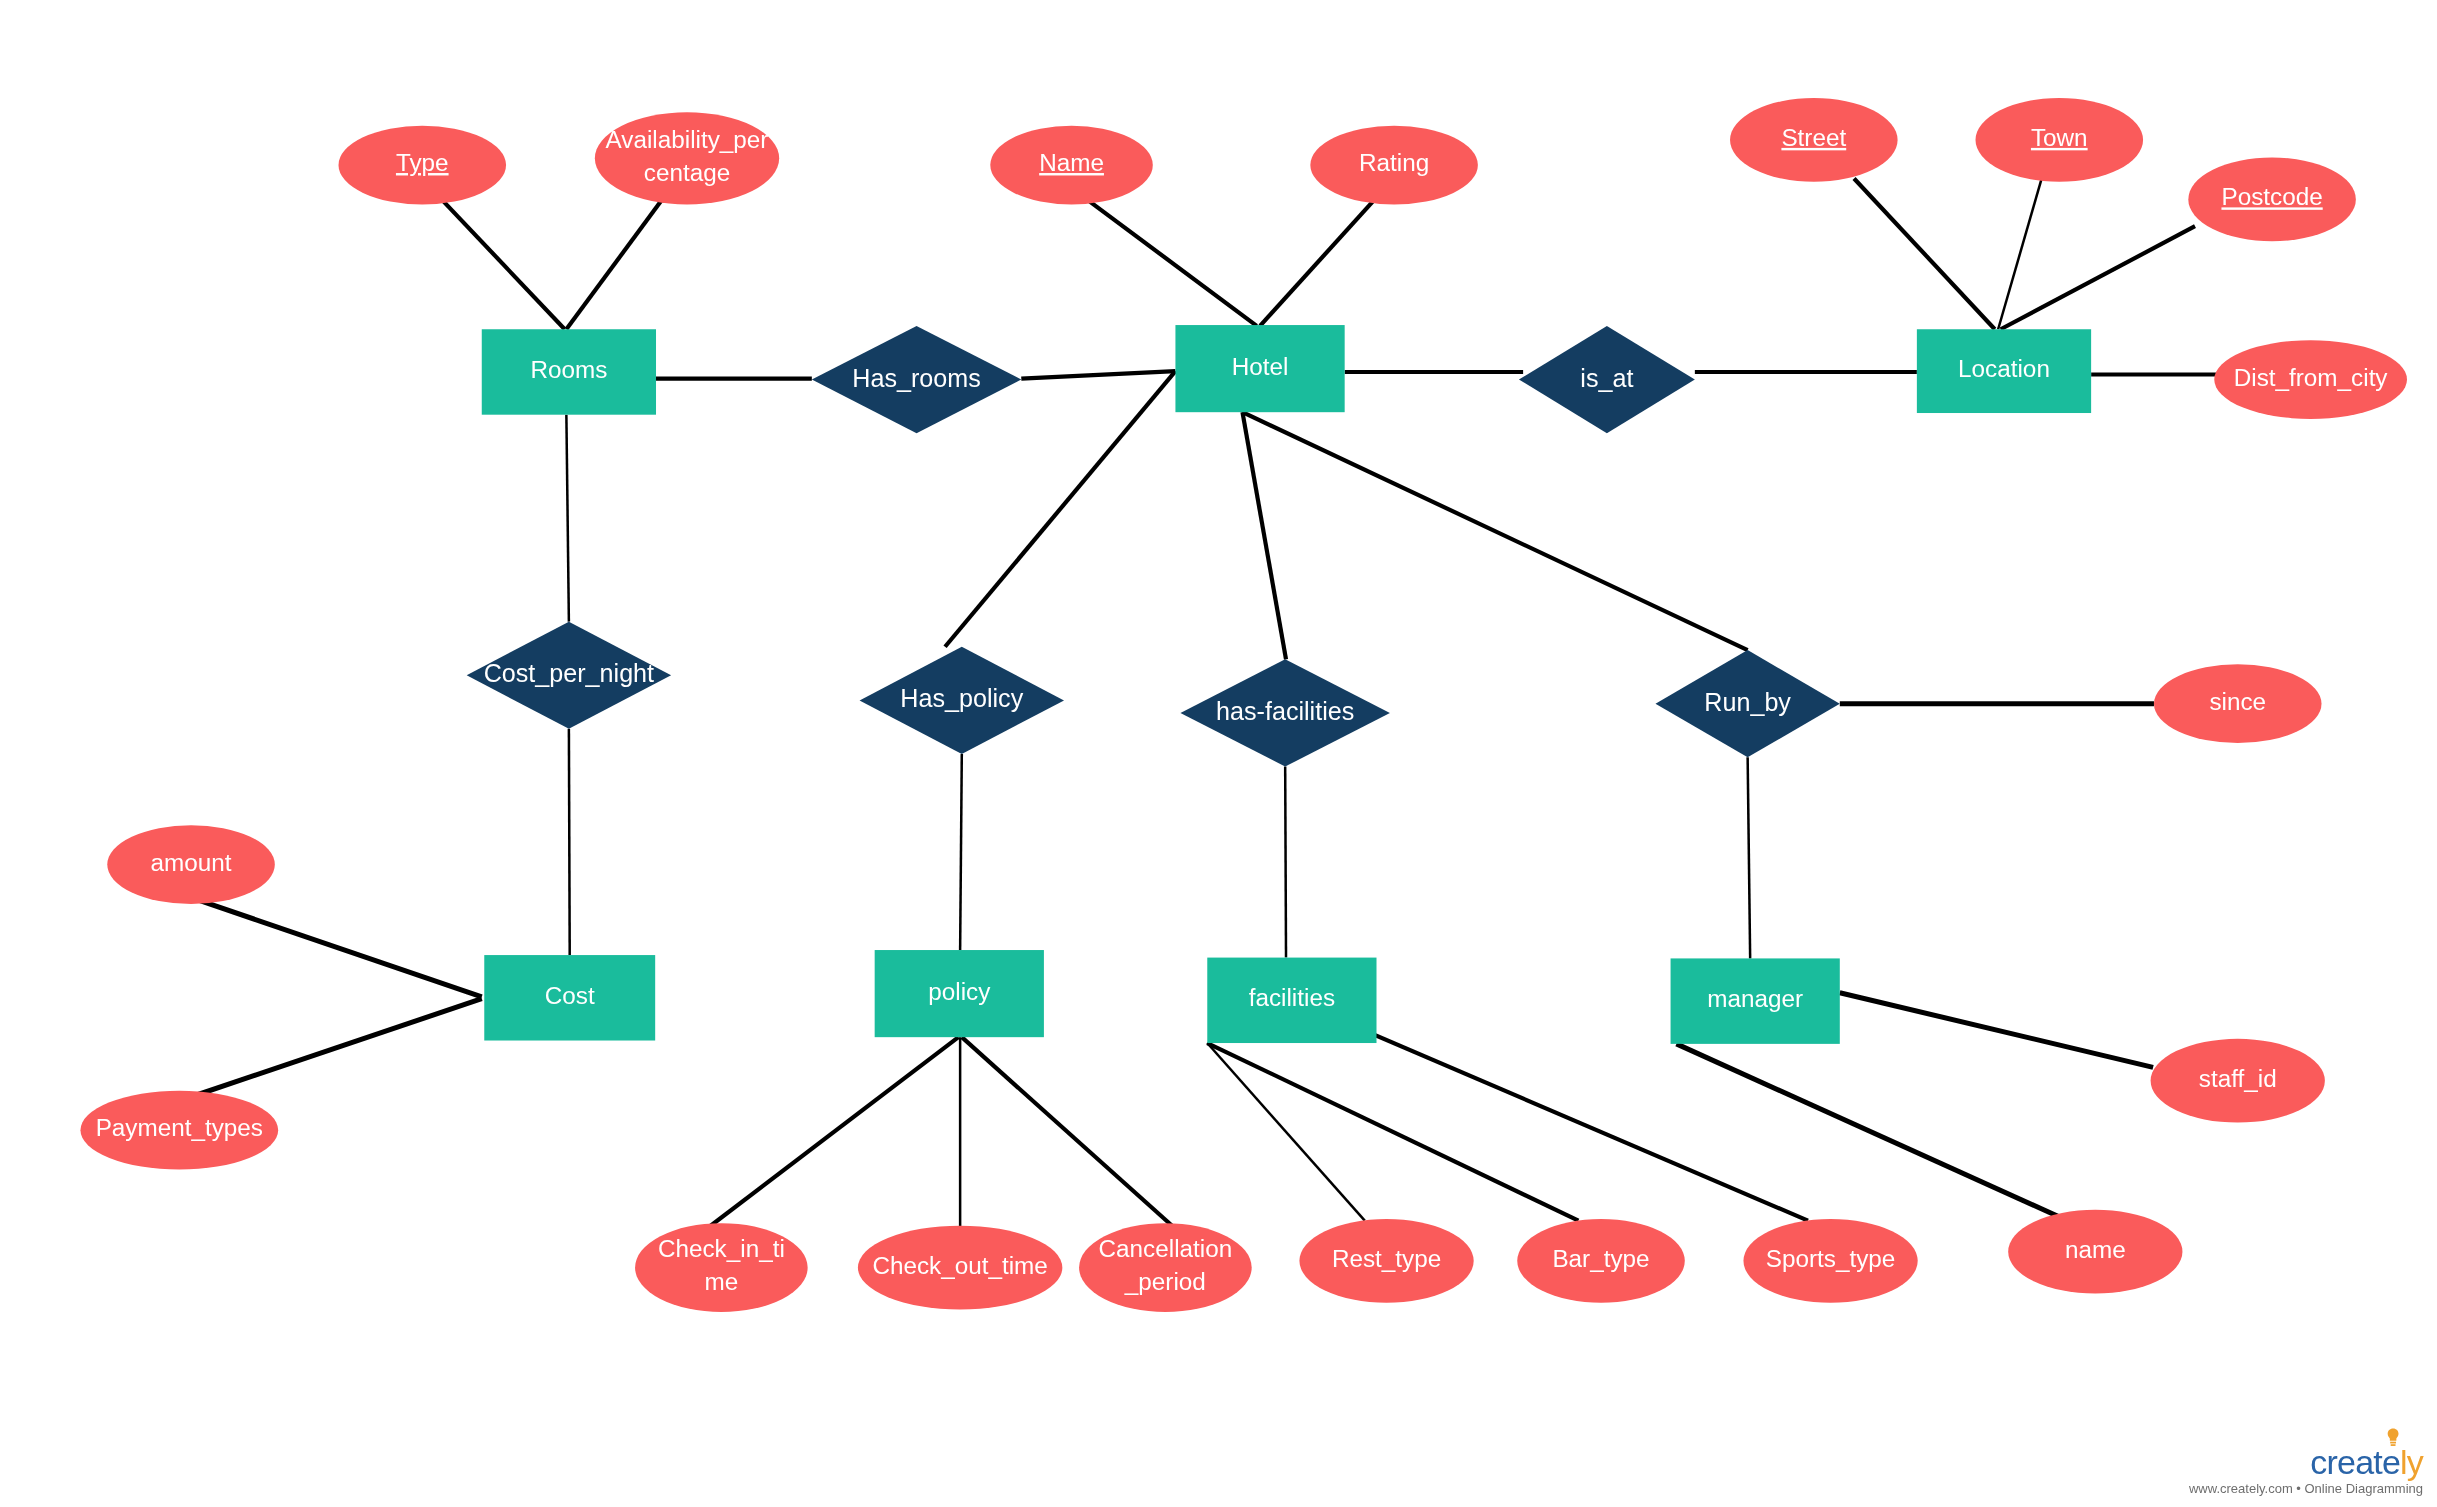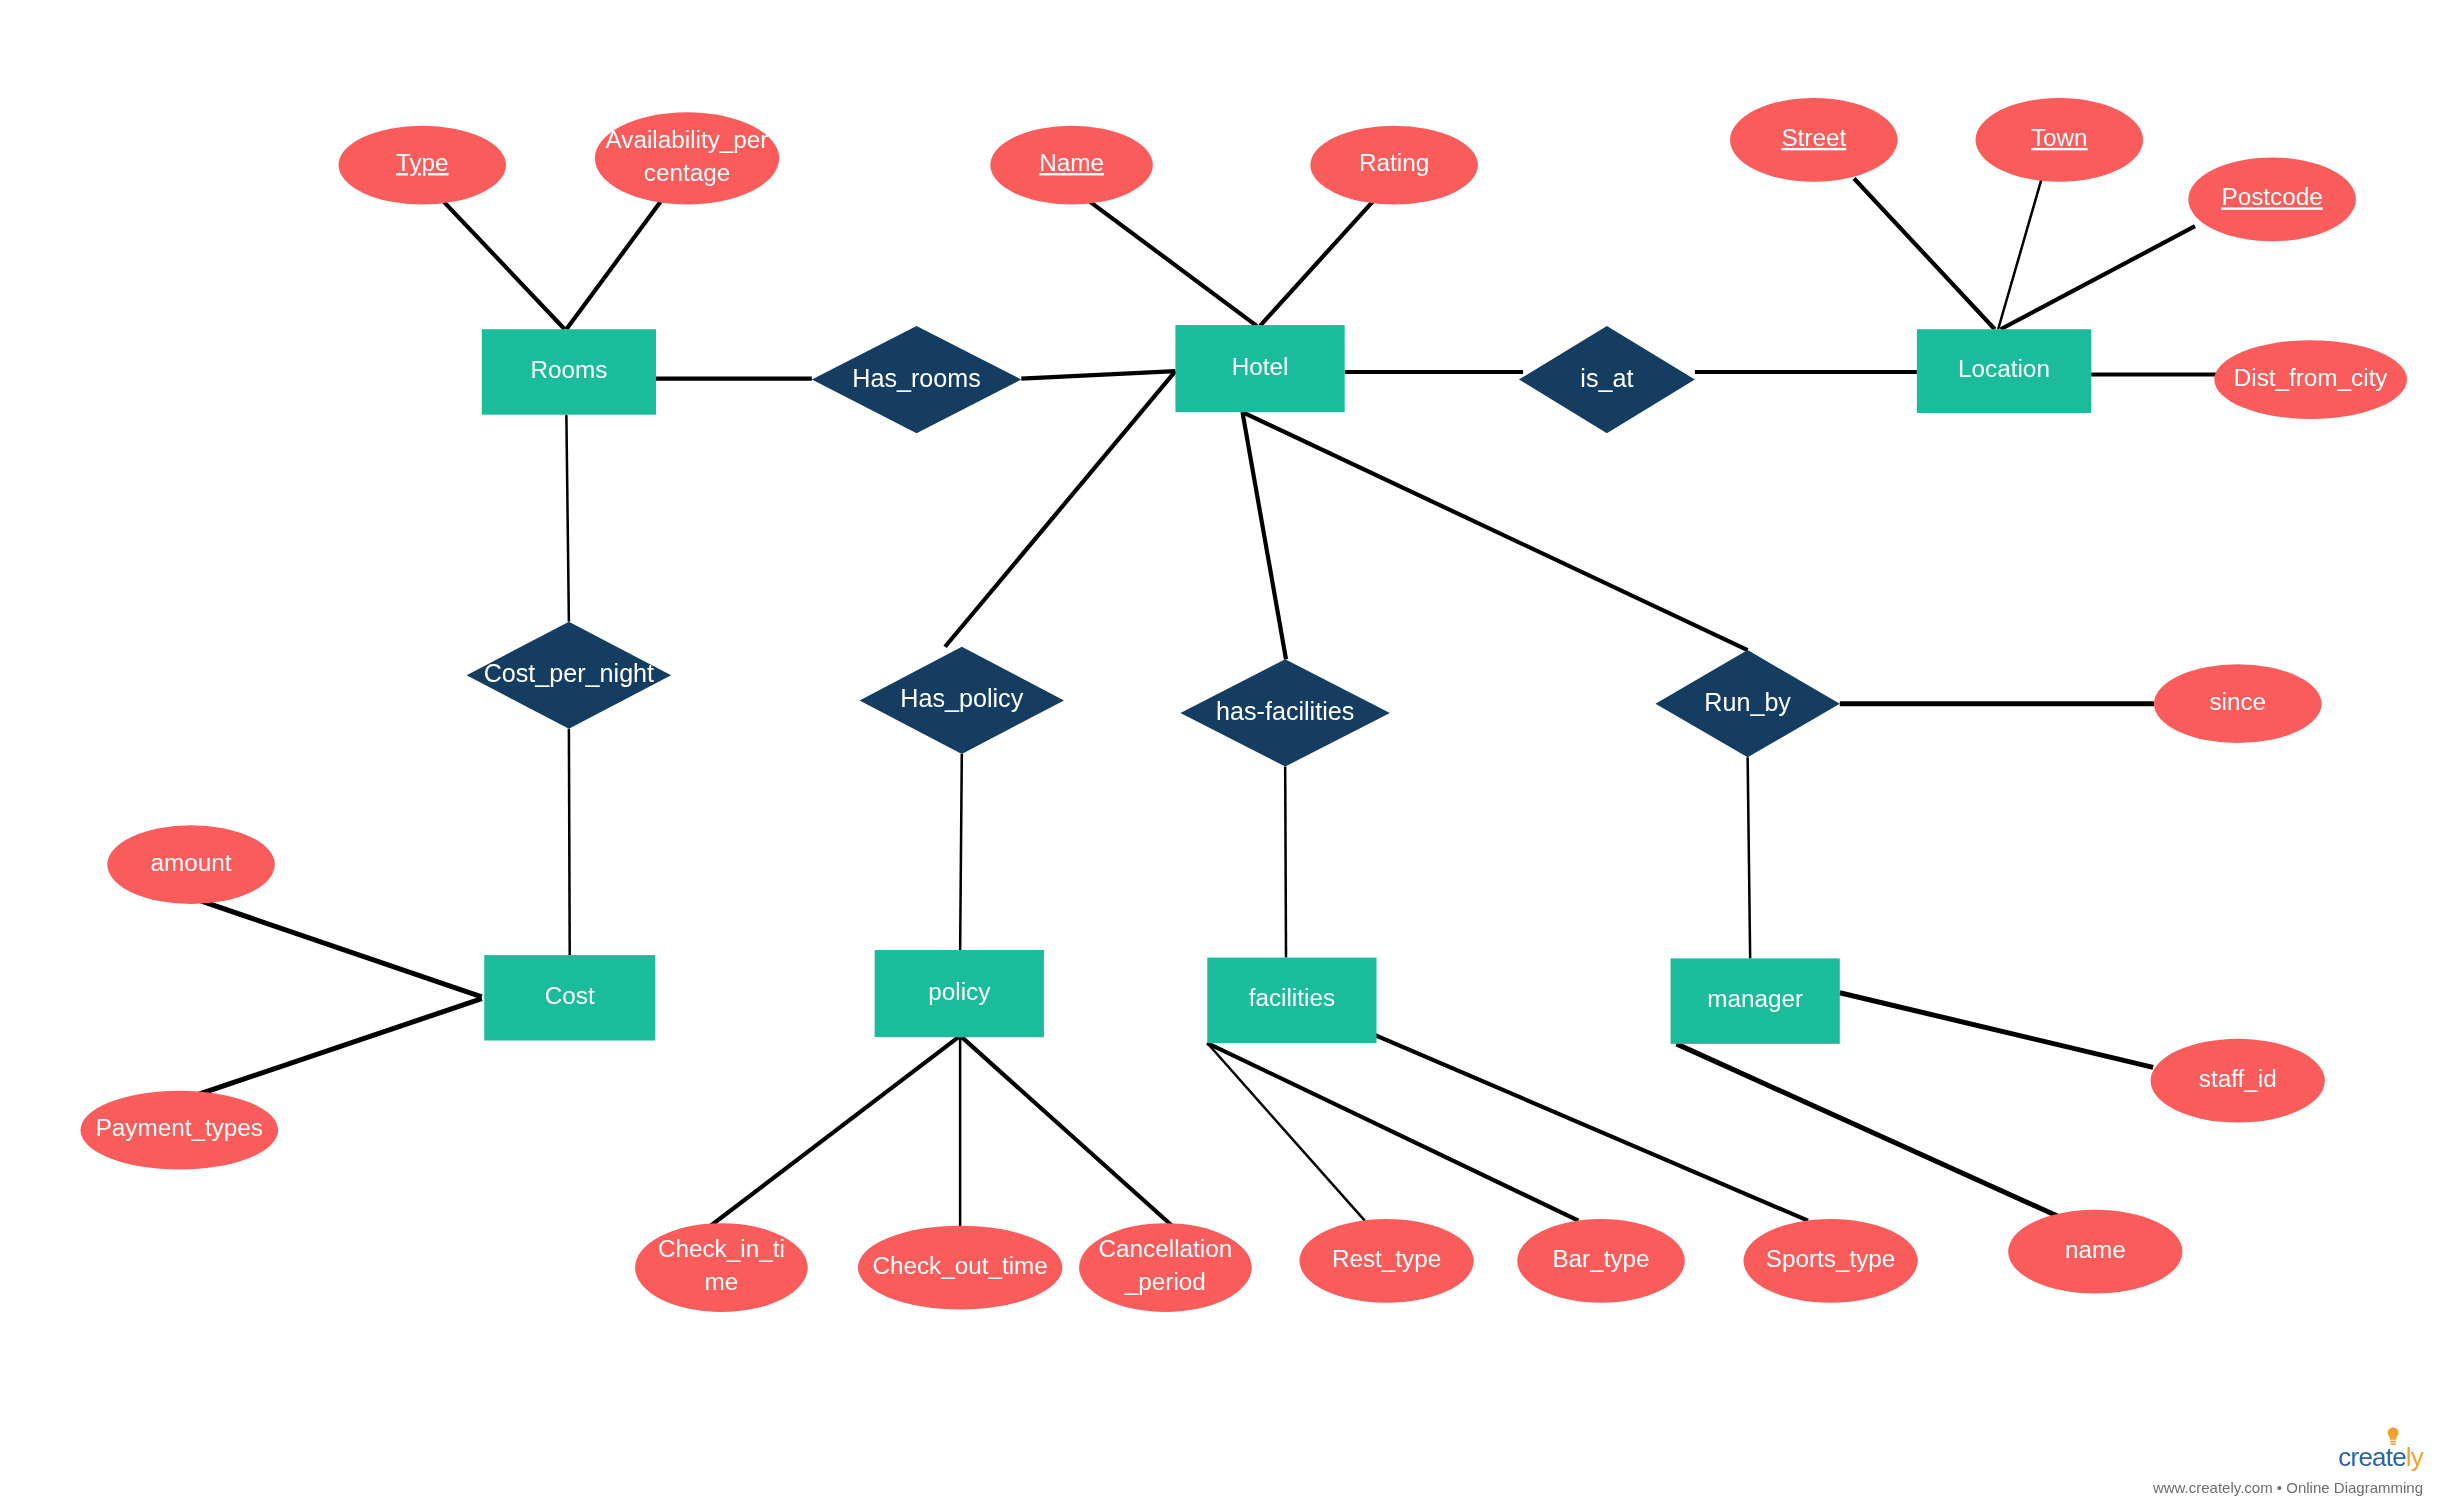--- a/index.html
+++ b/index.html
@@ -47,40 +47,40 @@
   
   #creately-logo {
     position: absolute;
     right: 15px;
     bottom: 11.7px;
     text-align: right;
     user-select: none;
   }
   #creately-wordmark {
     font-family: "Liberation Sans", sans-serif;
-    font-size: 26px;
+    font-size: 34px;
     letter-spacing: -0.8px;
     line-height: 1;
     position: relative;
     display: inline-block;
   }
   #creately-wordmark .c-blue { color: #2A64A8; }
   #creately-wordmark .c-orange { color: #F0A22E; }
   #creately-bulb {
     position: absolute;
     top: -17px;
     right: 22.6px;
     width: 14.2px;
     height: 18.4px;
   }
   #creately-tagline {
     font-family: "Liberation Sans", sans-serif;
-    font-size: 15px;
+    font-size: 13px;
     color: #6E6E6E;
-    margin-top: 9px;
+    margin-top: 2px;
     white-space: nowrap;
   }
 </style>
 </head>
 <body>
 
 <svg id="er-canvas" viewBox="0 0 2910 1800" xmlns="http://www.w3.org/2000/svg">
   <rect x="0" y="0" width="2910" height="1800" fill="#ffffff"></rect>
   <g id="layer-edges">
       <line x1="529" y1="240" x2="674" y2="393" stroke-width="5" class="edge"></line>

